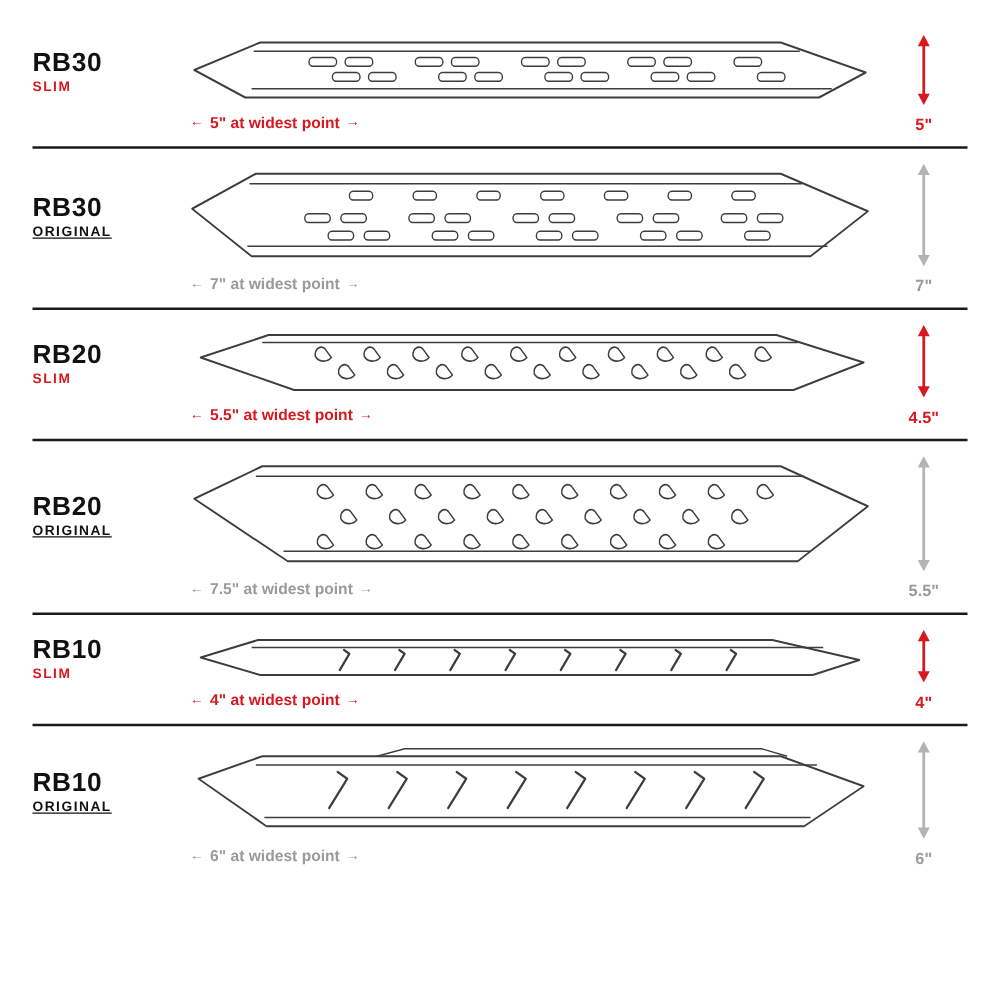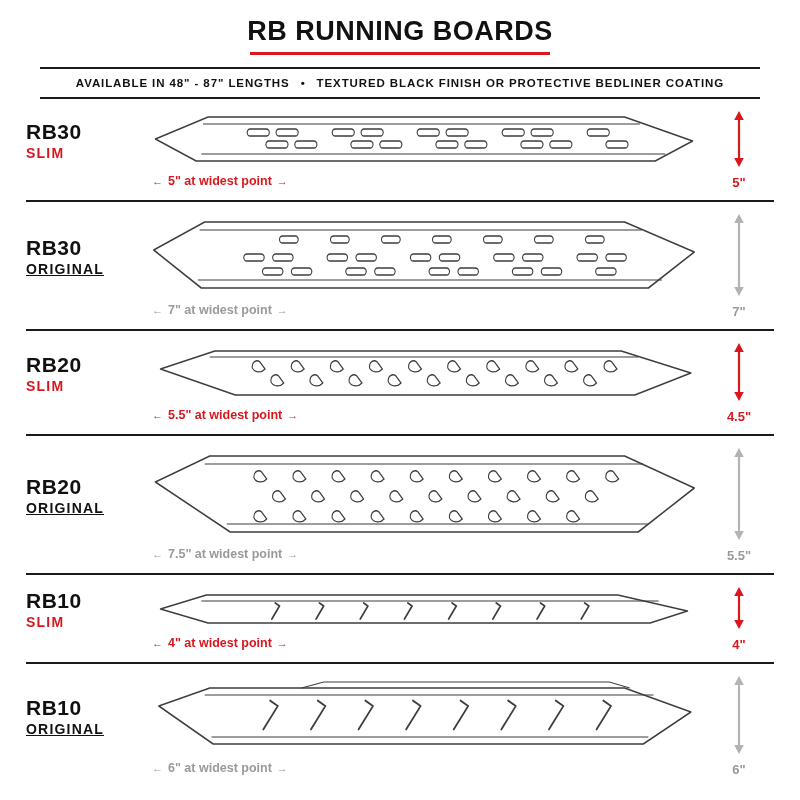--- a/index.html
+++ b/index.html
@@ -29,21 +29,21 @@
   .subtitle .sep{margin:0 11px;}
   
   main{margin:0 14px;}
   .row{
     display:grid;grid-template-columns:118px 1fr 70px;gap:0 8px;
     padding:12px 0 10px;border-bottom:2px solid var(--ink);align-items:start;
   }
   .row:last-child{border-bottom:none;}
   .label{grid-column:1;grid-row:1;align-self:center;text-align:left;padding-bottom:20px;}
   .model{font-size:21px;font-weight:800;letter-spacing:.5px;color:#111;}
-  .variant{font-size:14px;font-weight:700;letter-spacing:1.2px;margin-top:1px;}
+  .variant{font-size:11px;font-weight:700;letter-spacing:1.2px;margin-top:1px;}
   .slim .variant{color:var(--red);}
   .orig .variant{color:#111;text-decoration:underline;}
   .draw{grid-column:2;min-width:0;}
   .board-svg{display:block;width:100%;}
   .wnote{display:flex;align-items:center;gap:5px;margin-top:7px;font-weight:700;font-size:12.5px;}
   .wnote .arr{font-size:11px;line-height:1;}
   .slim .wnote{color:var(--red);}
   .orig .wnote{color:var(--gray);}
   .meas{grid-column:3;display:flex;flex-direction:column;align-items:center;}
   .hnote{margin-top:8px;font-size:13px;font-weight:700;}
@@ -58,27 +58,20 @@
   
   .bd-outline{fill:#fff;stroke:var(--stroke);stroke-width:1.6;stroke-linejoin:round;}
   .bd-line{fill:none;stroke:var(--stroke);stroke-width:1.1;}
   .bd-slot{fill:#fff;stroke:var(--stroke);stroke-width:1.3;}
   .bd-mark{fill:none;stroke:var(--stroke);stroke-width:2;stroke-linecap:round;}
 </style>
 </head>
 <body>
 
 <div class="page">
-  <header>
-    <h1 class="title">RB RUNNING BOARDS</h1>
-    <div class="title-underline"></div>
-    <div class="subtitle">
-      <span>AVAILABLE IN 48" - 87" LENGTHS</span><span class="sep">•</span><span>TEXTURED BLACK FINISH OR PROTECTIVE BEDLINER COATING</span>
-    </div>
-  </header>
 
   <main>
 
     <section class="row slim">
       <div class="label">
         <div class="model">RB30</div>
         <div class="variant">SLIM</div>
       </div>
       <div class="draw">
         <svg class="board-svg" preserveAspectRatio="none" viewBox="0 0 640 56" style="height: 56px;">

